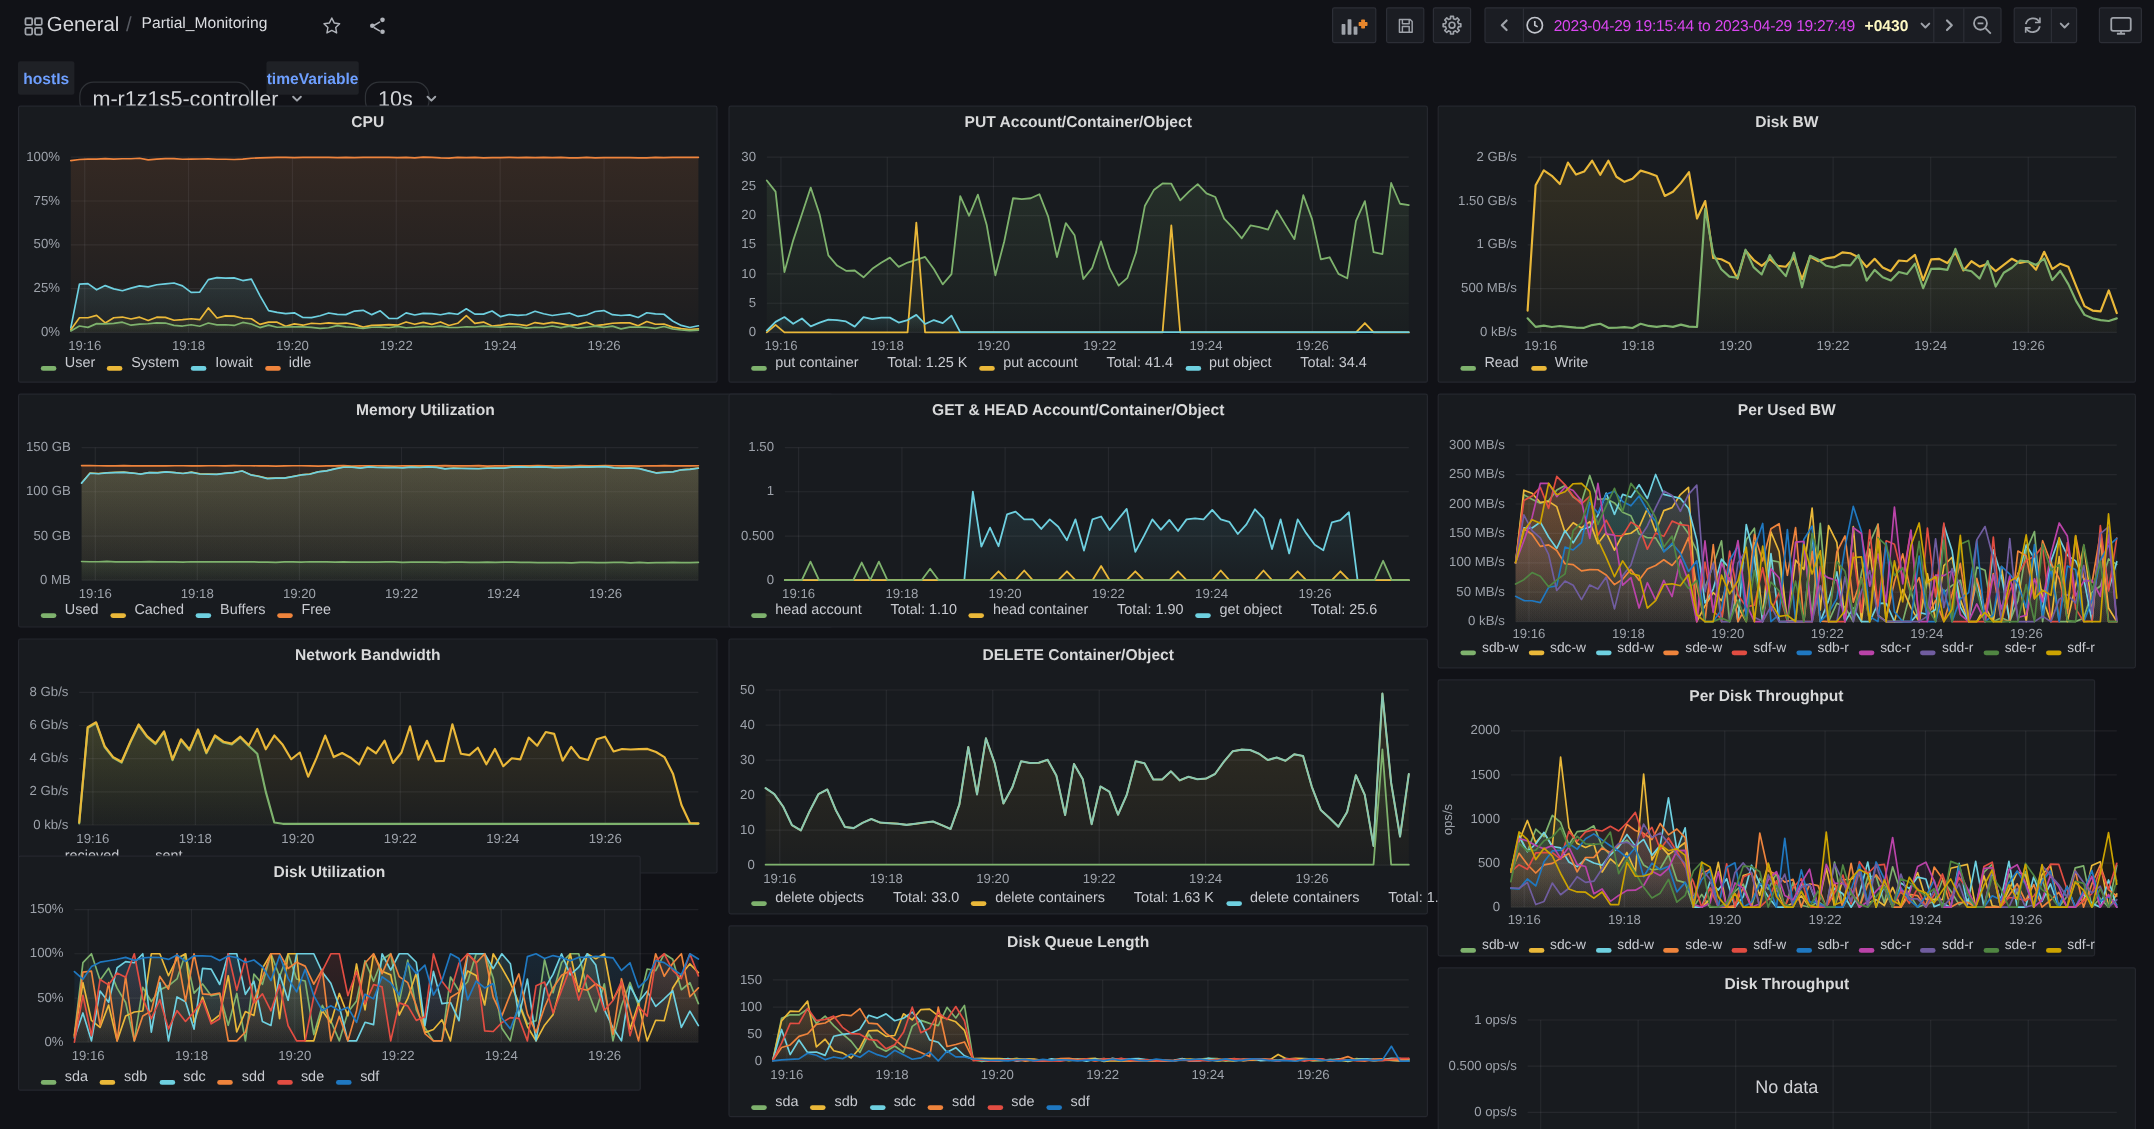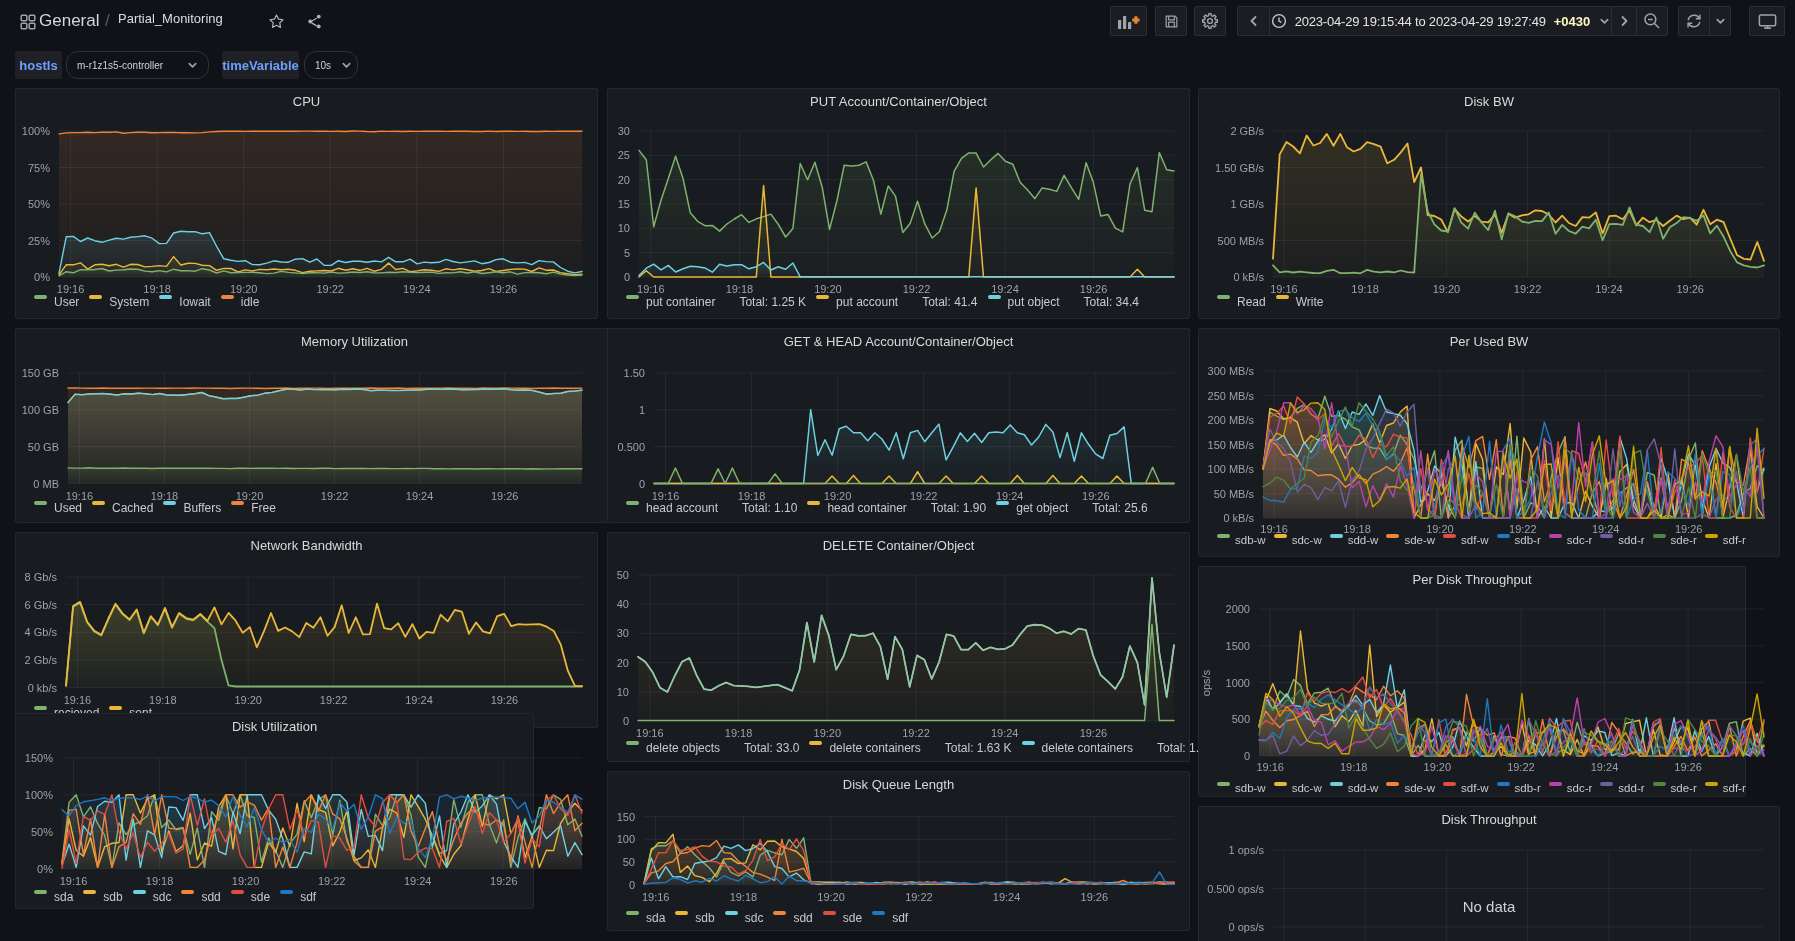--- a/index.html
+++ b/index.html
@@ -1,27 +1,27 @@
 <!DOCTYPE html>
 <html><head><meta charset="utf-8"><style>
 *{margin:0;padding:0;box-sizing:border-box}
 html,body{width:1795px;height:941px;background:#111217;font-family:"Liberation Sans",sans-serif;position:relative;overflow:hidden}
 .topnav{position:absolute;left:0;top:0;width:1453px;height:42px}
 .tbtn{position:absolute;top:6px;height:30px;background:#1b1d23;border:1px solid #2c2e36;border-radius:2px;display:flex;align-items:center;justify-content:center}
 .tgroup{position:absolute;top:6px;height:30px;background:#1b1d23;border:1px solid #2c2e36;border-radius:2px;display:flex}
 .tseg{height:100%;display:flex;align-items:center;justify-content:center}
 .subnav{position:absolute;left:0;top:44px;width:1795px;height:44px}
 .chip{position:absolute;top:7px;height:28px;background:#1f2126;border-radius:2px;color:#6e9fff;font-size:13px;font-weight:bold;display:flex;align-items:center;justify-content:center}
-.vsel{position:absolute;top:7px;height:28px;background:#111217;border:1px solid #2f3237;border-radius:12px;color:#d0d2d6;font-size:10px;white-space:nowrap;display:flex;align-items:center;padding:0 10px;justify-content:space-between}
+.vsel{position:absolute;top:24px;height:28px;background:#111217;border:1px solid #2f3237;border-radius:12px;color:#d0d2d6;font-size:18px;white-space:nowrap;display:flex;align-items:center;padding:0 10px;justify-content:space-between}
 .vsel .car{margin-left:10px;display:inline-flex}
 .panel{position:absolute;background:#181b1f;border:1px solid #25272e;border-radius:2px}
-.ptl{position:absolute;top:5px;left:0;right:0;text-align:center;font-size:13px;font-weight:normal;color:#d8d9da}
+.ptl{position:absolute;top:5px;left:0;right:0;text-align:center;font-size:13px;font-weight:bold;color:#d8d9da}
 .lg{position:absolute;left:18px;bottom:9px;height:15px;display:flex;align-items:center;font-size:12px;color:#c8cad0;white-space:nowrap}
 .sw{display:inline-block;width:13px;height:4px;border-radius:2px;margin-right:7px}
-.li{display:inline-flex;align-items:flex-start;margin-right:10px}
+.li{display:inline-flex;align-items:flex-end;margin-right:10px}
 .tt{margin-left:24px}
 .lg.sm .li{margin-right:8px}
 .lg.sm .sw{margin-right:5px}
 .lg.sm{font-size:11.5px}
 .nodata{position:absolute;left:0;right:0;top:60px;height:78px;display:flex;align-items:center;justify-content:center;color:#d0d1d5;font-size:15px}
 </style></head>
 <body>
 <svg width="0" height="0" style="position:absolute">
     <defs>
       <linearGradient id="gf7EB26D" x1="0" y1="0" x2="0" y2="1">
@@ -116,21 +116,21 @@
           <path d="M7.5 2L3.5 6l4 4"></path>
         </svg>
       </div>
     <div class="tseg" style="width:343px;border-left:1px solid #2c2e36;border-right:1px solid #2c2e36;white-space:nowrap">
       <span style="margin-right:8px;display:inline-flex">
           <svg width="16" height="16" viewBox="0 0 16 16" fill="none" stroke="#c2c5cc" stroke-width="1.4">
             <circle cx="8" cy="8" r="6.4"></circle>
             <path d="M8 4.6V8l2.4 1.4"></path>
           </svg>
         </span>
-      <span style="color:#e5e5e5;font-size:13px;letter-spacing:-0.2px">2023-04-29 19:15:44 to 2023-04-29 19:27:49</span>
+      <span style="color:#d946ef;font-size:13px;letter-spacing:-0.2px">2023-04-29 19:15:44 to 2023-04-29 19:27:49</span>
       <span style="color:#fef9c3;font-size:13px;font-weight:bold;margin-left:8px">+0430</span>
       <span style="margin-left:9px;display:inline-flex">
           <svg width="11" height="11" viewBox="0 0 12 12" fill="none" stroke="#9fa3aa" stroke-width="1.8" stroke-linecap="round" stroke-linejoin="round">
             <path d="M2.5 4l3.5 3.5L9.5 4"></path>
           </svg>
         </span>
     </div>
     <div class="tseg" style="width:25px;border-right:1px solid #2c2e36">
         <svg width="12" height="12" viewBox="0 0 12 12" fill="none" stroke="#9fa3aa" stroke-width="1.8" stroke-linecap="round" stroke-linejoin="round">
           <path d="M4.5 2l4 4-4 4"></path>

